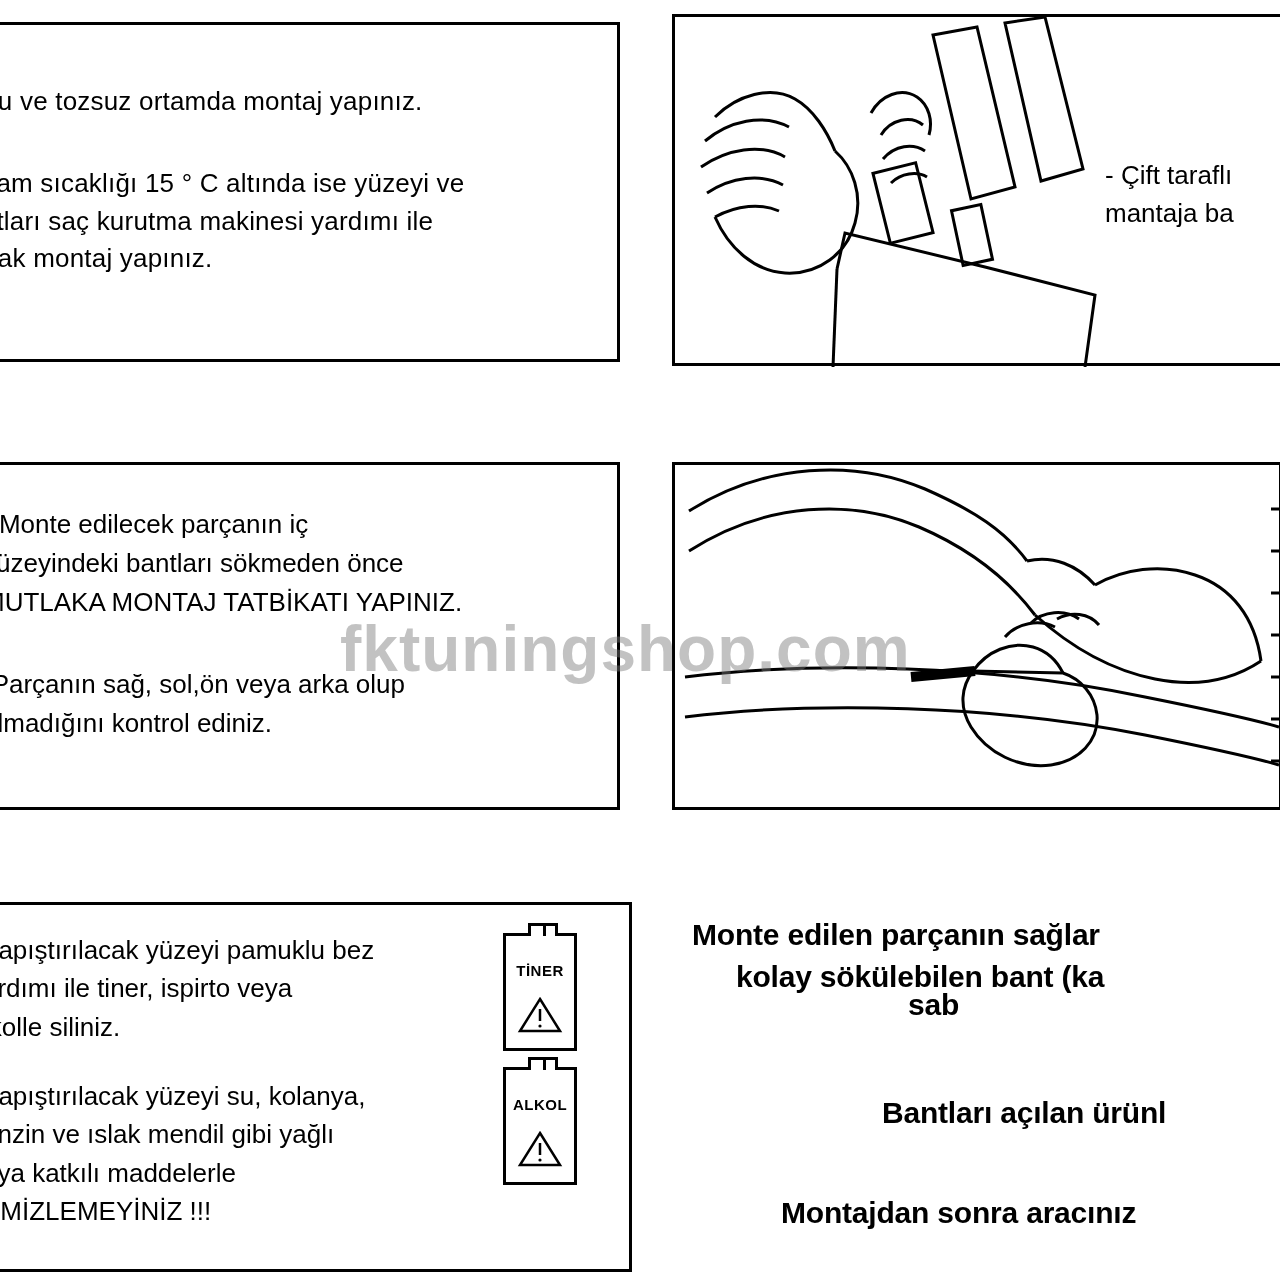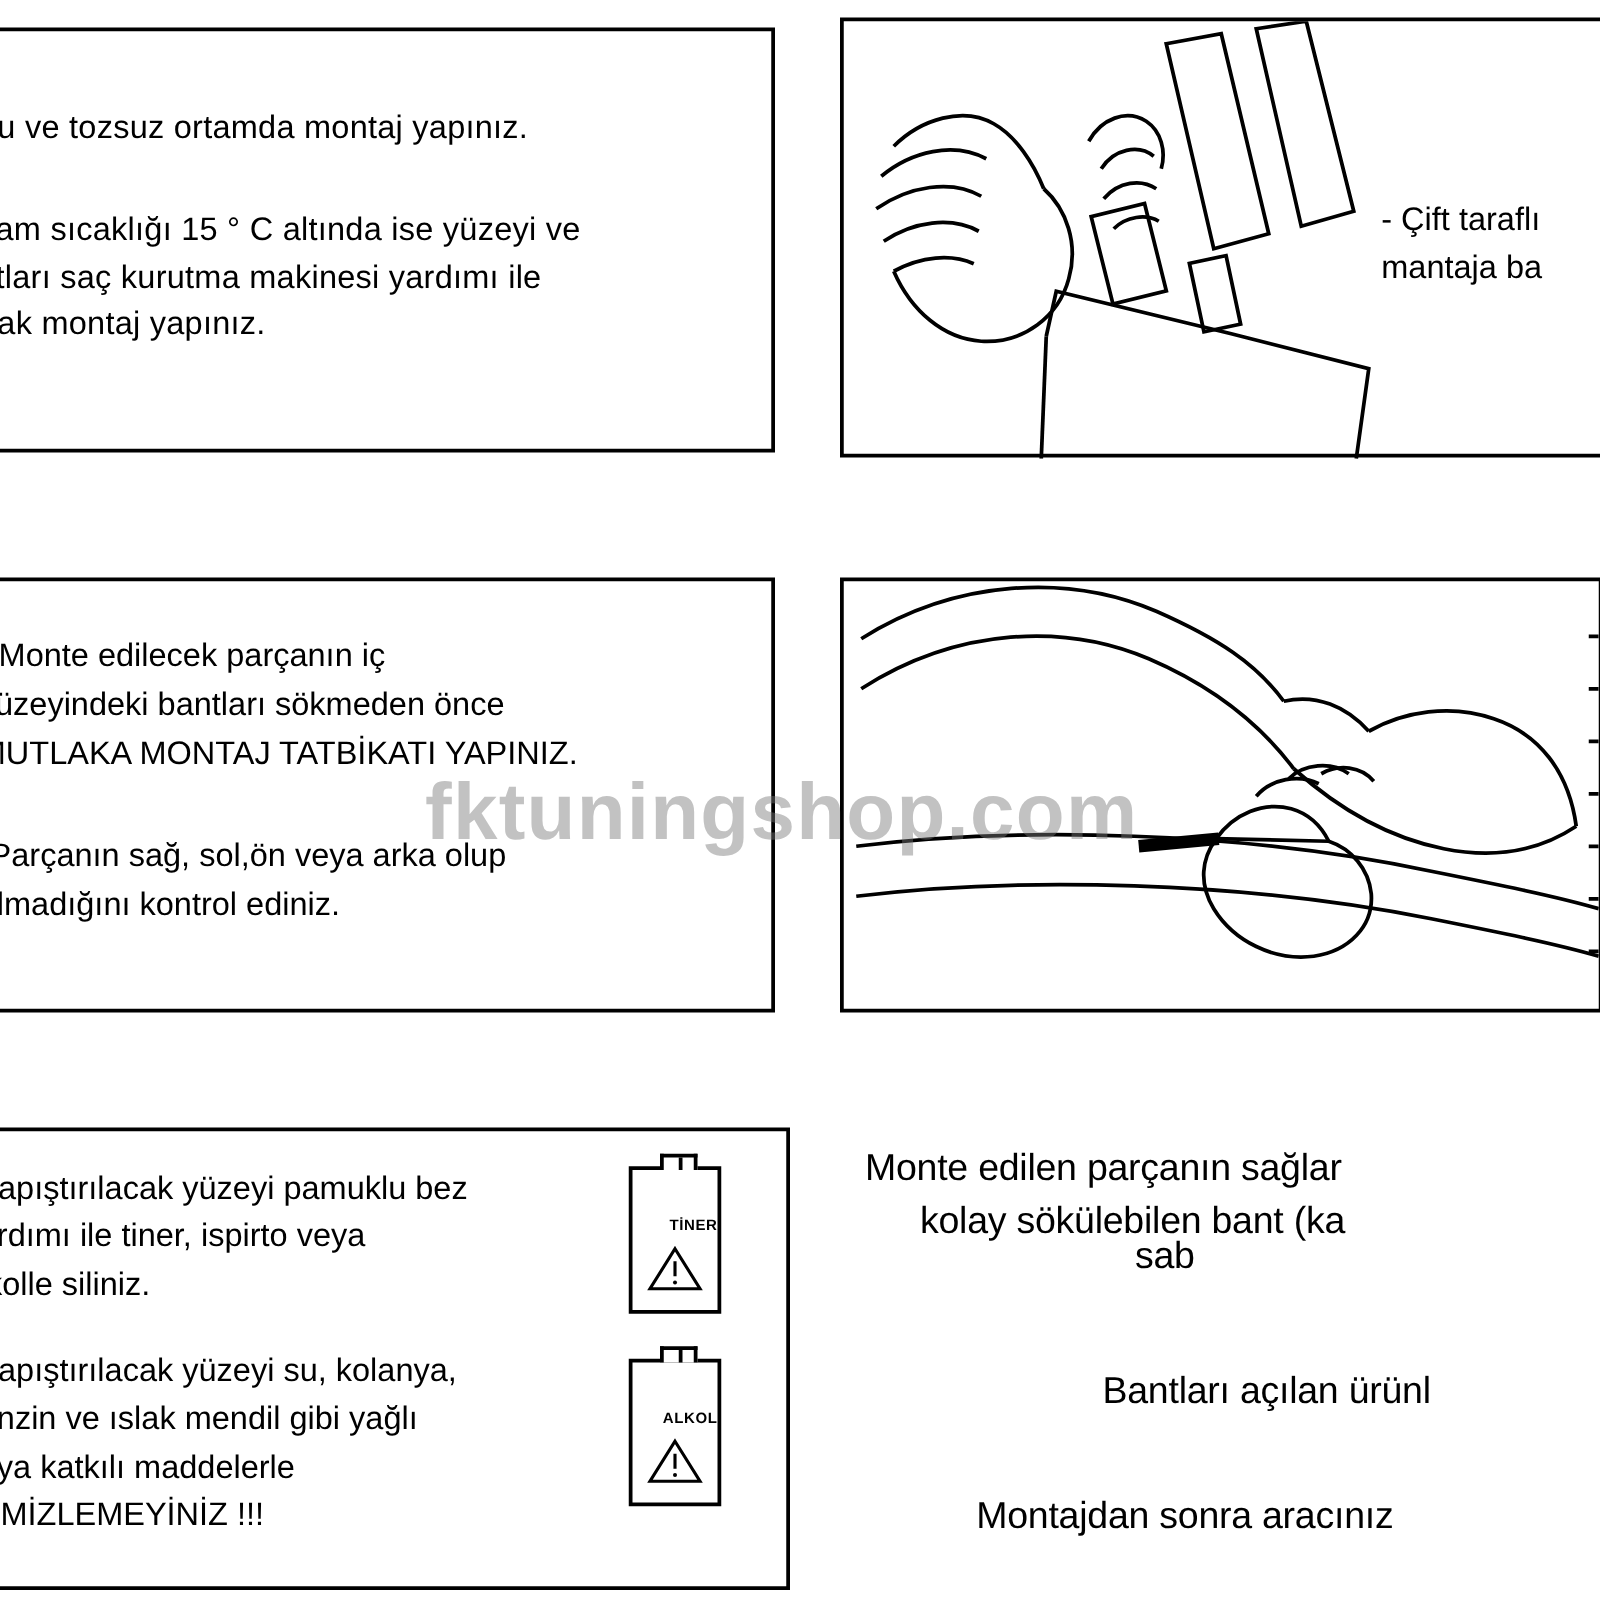--- a/index.html
+++ b/index.html
@@ -128,49 +128,48 @@
     top: 0;
     width: 3px;
     height: 10px;
     background: #000;
   }
   .bottle .lbl {
     position: absolute;
     top: 26px;
     left: 0;
     width: 100%;
-    text-align: right;
-    font-size: 12px;
+    text-align: center;
+    font-size: 15px;
     font-weight: bold;
     letter-spacing: 0.5px;
-    margin-top: 11px;
   }
   .bottle .warn {
     position: absolute;
     bottom: 14px;
     left: 50%;
     transform: translateX(-50%);
     width: 46px;
     height: 40px;
   }
   #bottle-thinner { left: 540px; top: 28px; height: 118px; }
-  #bottle-alcohol { left: 540px; top: 182px; height: 118px; }
+  #bottle-alcohol { left: 540px; top: 162px; height: 118px; }
 
   
   #panel-6 {
     position: absolute;
     left: 676px;
     top: 908px;
     width: 660px;
     height: 364px;
   }
   #panel-6 .line {
     position: absolute;
     font-size: 30px;
-    font-weight: normal;
+    font-weight: bold;
     letter-spacing: -0.2px;
     white-space: nowrap;
   }
   #panel-6 .l1 { top: 10px;  left: 16px; }
   #panel-6 .l2 { top: 52px;  left: 60px; text-align: center; }
   #panel-6 .l3 { top: 80px;  left: 232px; }
   #panel-6 .l4 { top: 188px; left: 190px; margin-left: 16px; }
   #panel-6 .l5 { top: 288px; left: 84px; margin-left: 21px; }
 
   

